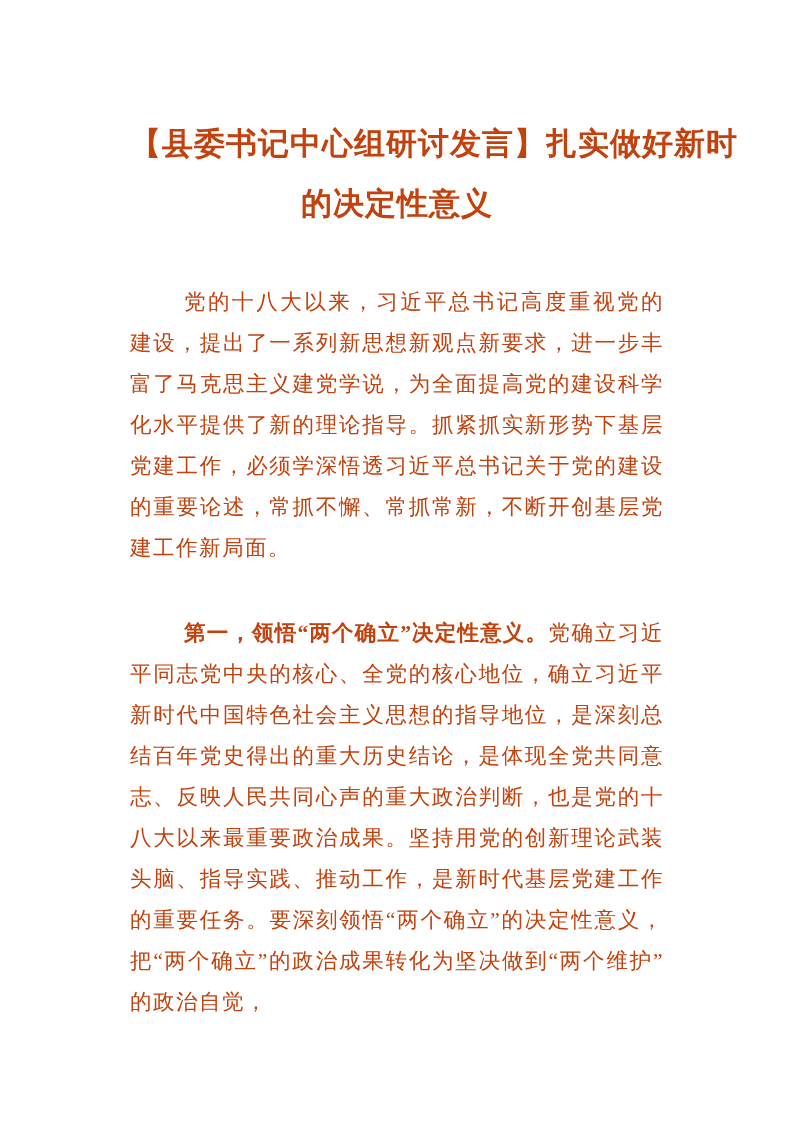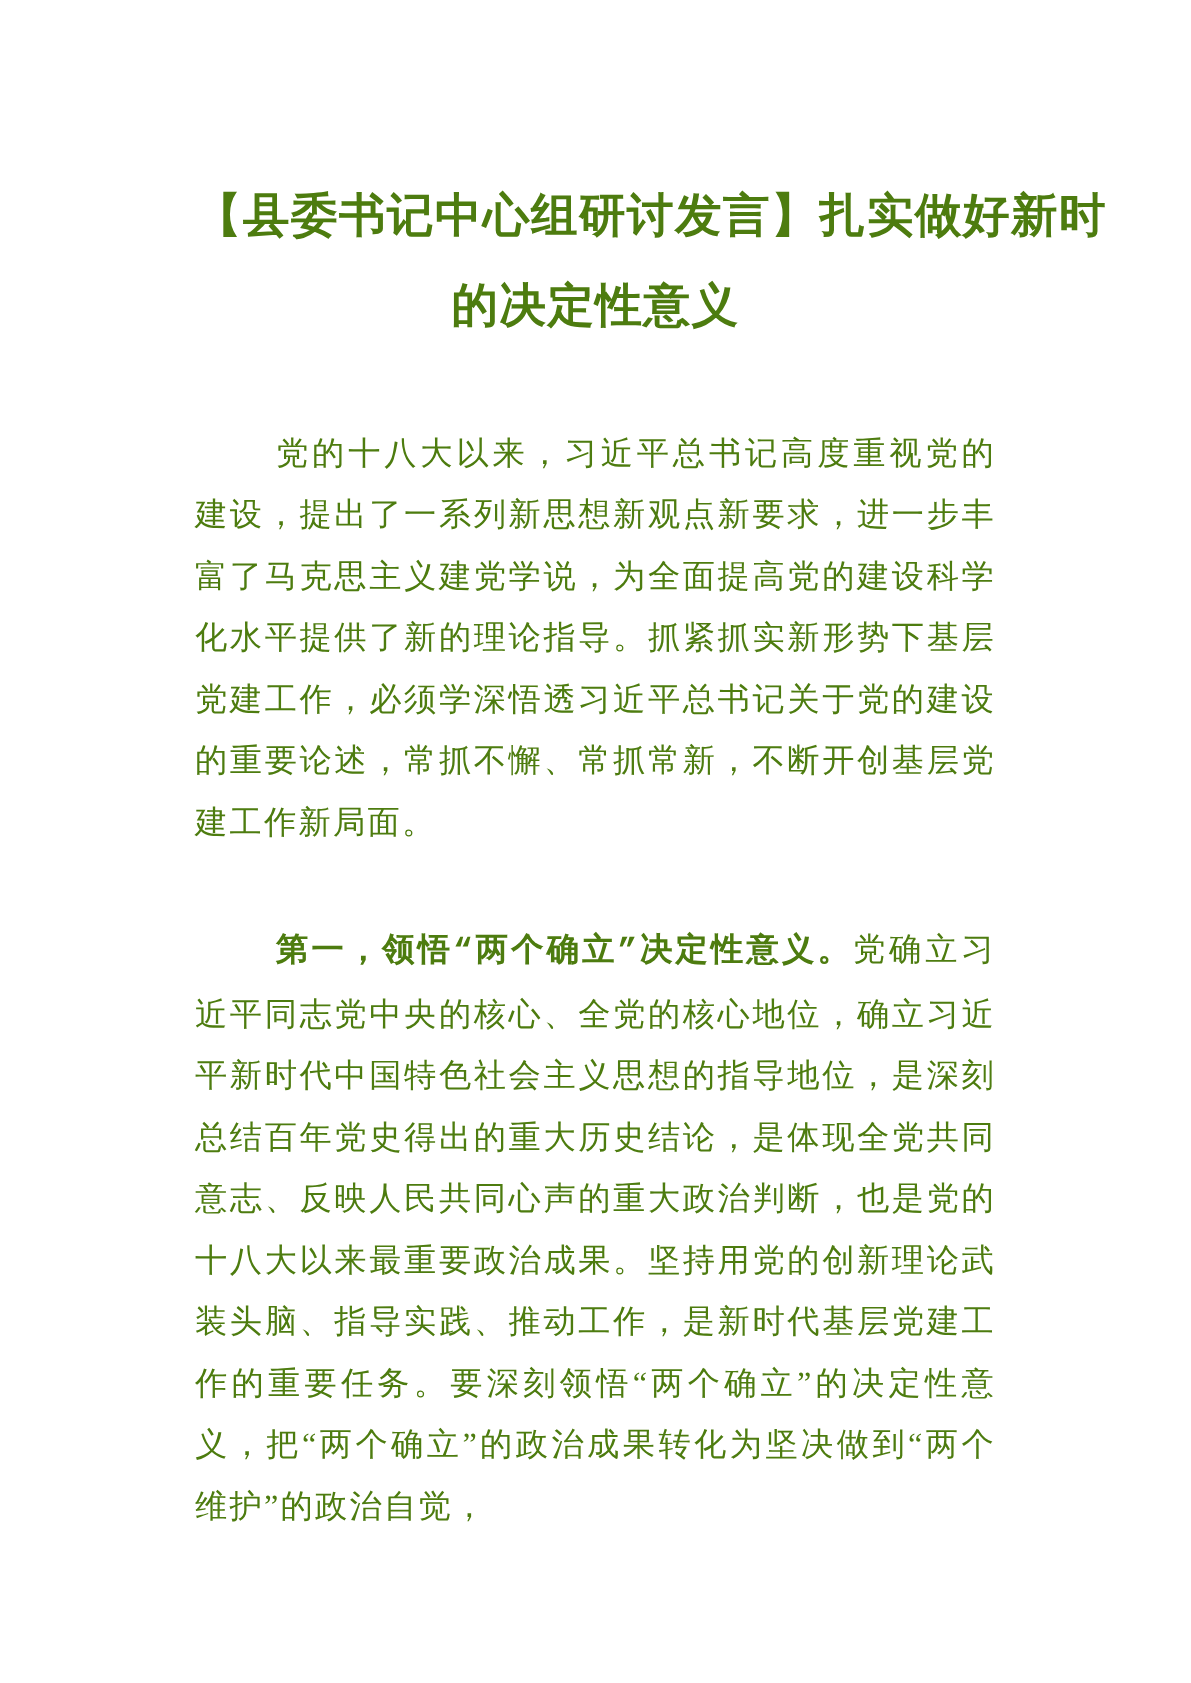--- a/index.html
+++ b/index.html
@@ -9,21 +9,21 @@
   }
   .page {
     position: relative;
     width: 746px;
     height: 1122px;
     margin: 0 auto;
     background: #ffffff;
     box-sizing: border-box;
     padding: 114px 106px 0 106px;
     overflow: hidden;
-    color: #4d7c0f;
+    color: #c2410c;
     font-family: "Liberation Serif", "DejaVu Serif", serif;
   }
   .title {
     margin: 0;
     font-size: 31px;
     line-height: 60px;
     font-weight: 700;
     text-align: center;
     letter-spacing: 1px;
   }
@@ -41,21 +41,21 @@
     letter-spacing: 1.5px;
     text-align: justify;
     text-align-last: left;
     text-indent: 54px;
     word-break: break-all;
   }
   .para + .para {
     margin-top: 44px;
   }
   .lead {
-    font-family: Liberation Mono, monospace;
+    font-family: Liberation Serif, serif;
     font-weight: 700;
     letter-spacing: 1px;
   }
 </style>
 </head>
 <body>
 
 <div class="page">
   <h1 class="title">
     <span class="title-line">【县委书记中心组研讨发言】扎实做好新时</span>

